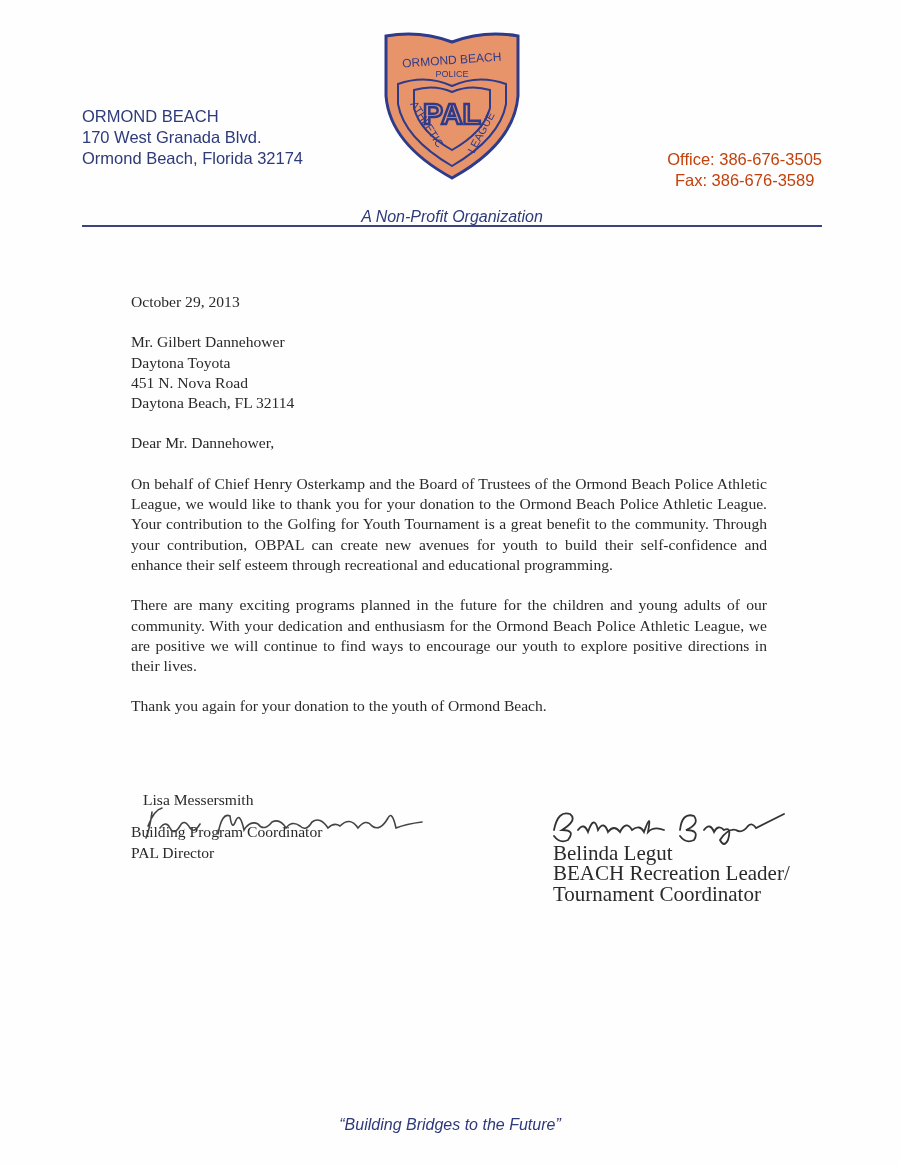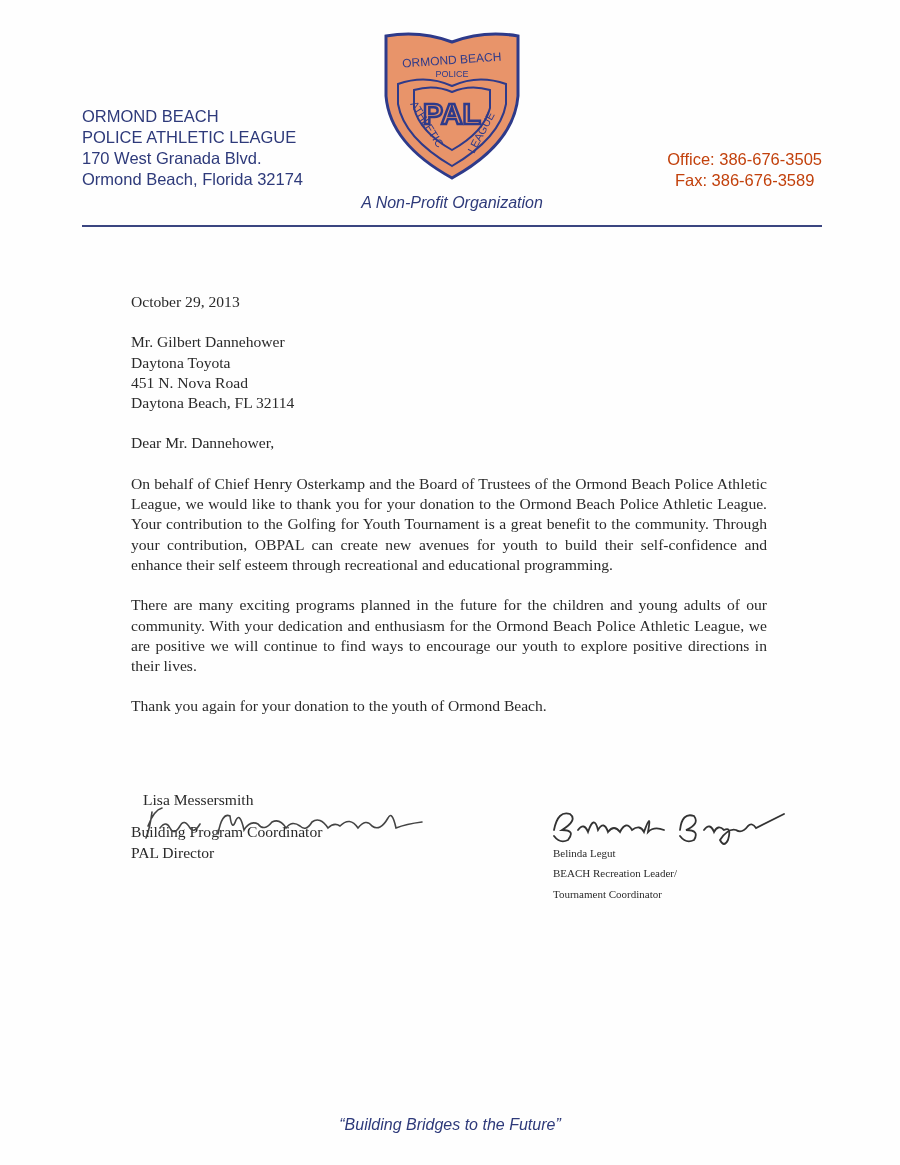--- a/index.html
+++ b/index.html
@@ -15,57 +15,56 @@
 
     .lh-contact {
       position: absolute; right: 78px; top: 149px;
       font-family: "Liberation Sans", sans-serif; color: #c2410c;
       font-size: 16.5px; line-height: 21px; text-align: center;
     }
 
     .shield { position: absolute; left: 380px; top: 26px; width: 144px; height: 156px; }
 
     .tagline {
-      position: absolute; left: 0; width: 900px; top: 194px; text-align: center;
+      position: absolute; left: 0; width: 900px; top: 208px; text-align: center;
       font-family: "Liberation Sans", sans-serif; font-style: italic; color: #2e3a7a; font-size: 16px;
     }
     .tagline span { display: inline-block; margin-left: 4px; }
 
     .rule { position: absolute; left: 82px; top: 225px; width: 740px; height: 2px; background: #3a4580; }
 
     .letter {
       position: absolute; left: 131px; top: 292px; width: 636px;
       font-family: "Liberation Serif", serif; color: #2a2a2a; font-size: 15.6px; line-height: 20.3px;
     }
     .letter p { margin: 0; }
     .date { margin-bottom: 20px !important; }
     .addr { margin-bottom: 20px !important; }
     .salutation { margin-bottom: 20px !important; }
     .body-para { text-align: justify; margin-bottom: 20px !important; }
     .thanks { margin-bottom: 34px !important; }
 
     .sig-left { position: absolute; left: 131px; top: 778px; font-family: "Liberation Serif", serif; color: #2a2a2a; font-size: 15.6px; line-height: 20.3px; }
-    .sig-right { position: absolute; left: 553px; top: 843px; font-family: "Liberation Serif", serif; color: #2a2a2a; font-size: 11px; line-height: 20.3px; }
+    .sig-right { position: absolute; left: 553px; top: 843px; font-family: "Liberation Serif", serif; color: #2a2a2a; font-size: 21px; line-height: 20.3px; }
     .sig-script { position: absolute; }
     .sig1 { left: 140px; top: 798px; width: 290px; height: 44px; }
     .sig2 { left: 548px; top: 800px; width: 240px; height: 50px; }
 
     .footer-motto {
       position: absolute; left: 0; width: 900px; top: 1116px; text-align: center;
       font-family: "Liberation Sans", sans-serif; font-style: italic; color: #2e3a7a; font-size: 16px;
     }
   </style>
 </head>
 <body>
 
 <div class="page">
 
   <div class="lh-org">
     <div>ORMOND BEACH</div>
-    <div>POLICE ATHLETIC LEAGUE</div>
     <div>170 West Granada Blvd.</div>
     <div>Ormond Beach, Florida 32174</div>
   </div>
 
   <svg class="shield" viewBox="0 0 144 156">
     <path d="M6,10 Q40,4 72,16 Q104,4 138,10 L138,70 Q134,118 72,152 Q10,118 6,70 Z" fill="#e8946a" stroke="#2e3a8a" stroke-width="3"></path>
     <path d="M18,58 Q46,48 72,60 Q98,48 126,58 L126,78 Q120,112 72,140 Q24,112 18,78 Z" fill="none" stroke="#2e3a8a" stroke-width="2"></path>
     <path d="M34,64 Q54,58 72,66 Q90,58 110,64 L110,82 Q104,106 72,124 Q40,106 34,82 Z" fill="none" stroke="#2e3a8a" stroke-width="2"></path>
     <text x="72" y="38" text-anchor="middle" font-family="Liberation Sans, sans-serif" font-size="12" fill="#2e3a8a" transform="rotate(-4 72 38)">ORMOND BEACH</text>
     <text x="72" y="51" text-anchor="middle" font-family="Liberation Sans, sans-serif" font-size="9" fill="#2e3a8a">POLICE</text>

